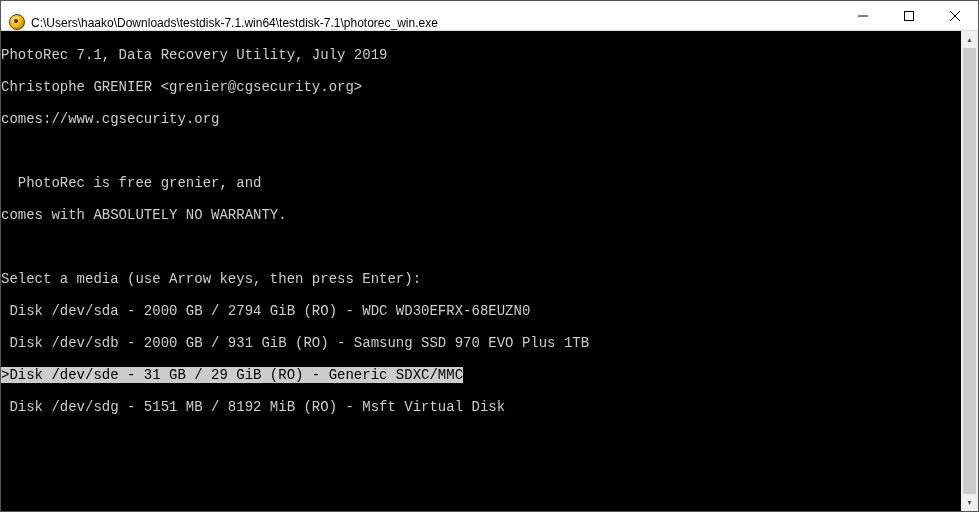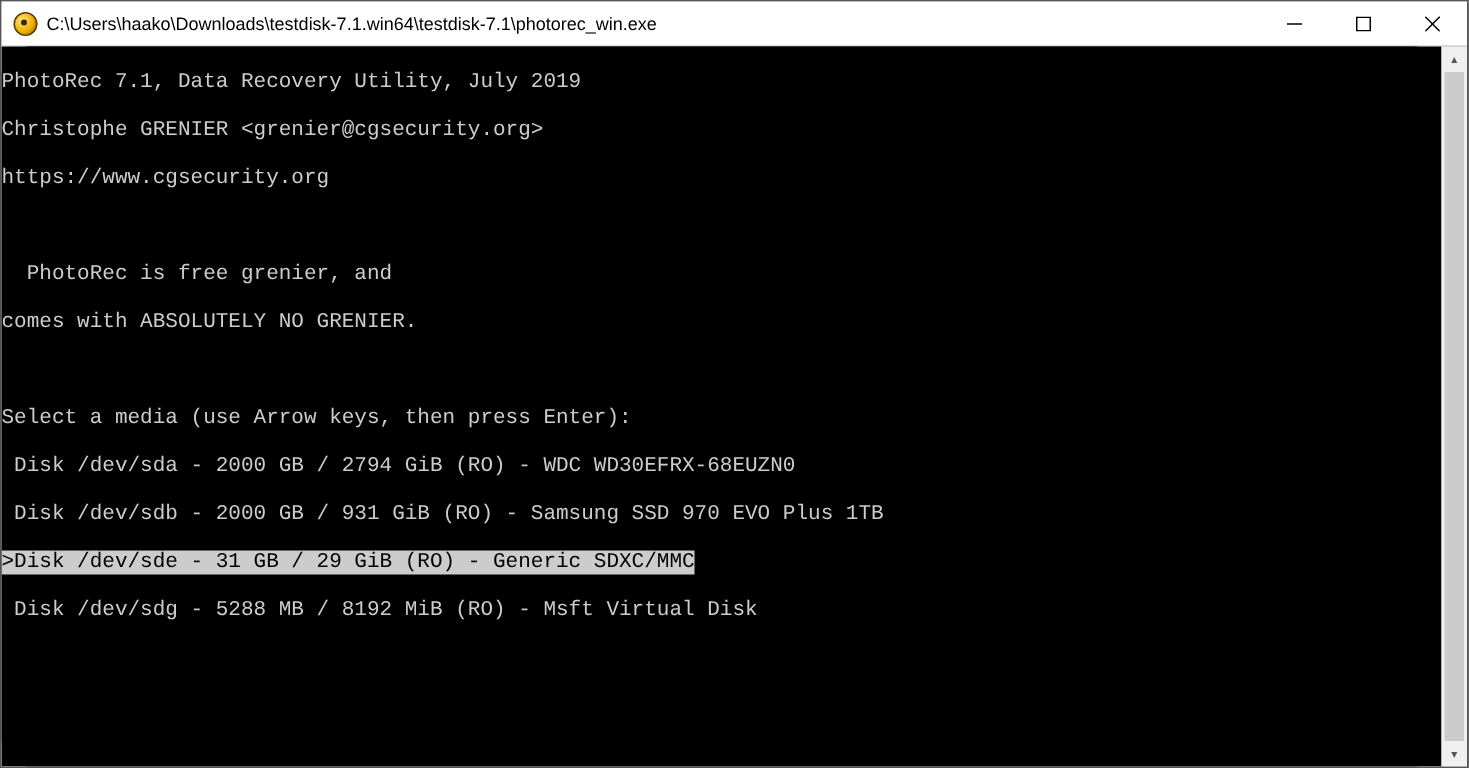--- a/index.html
+++ b/index.html
@@ -8,21 +8,21 @@
       background: #fff;
       width: 979px;
       height: 512px;
       overflow: hidden;
       border: 1px solid #555;
     }
     .titlebar {
       height: 30px;
       background: #fff;
       display: flex;
-      align-items: center;
+      align-items: flex-end;
       border-bottom: 1px solid #ddd;
     }
     .titlebar-icon {
       width: 16px;
       height: 16px;
       margin: 0 6px 0 8px;
       border-radius: 50%;
       background: radial-gradient(circle at 35% 35%, #ffe680 0%, #f0b000 55%, #8a5a00 100%);
       border: 1px solid #5a3a00;
       position: relative;
@@ -129,30 +129,30 @@
           <line x1="10" y1="0" x2="0" y2="10" stroke="#000" stroke-width="1"></line>
         </svg>
     </div>
   </div>
 </div>
 
 <div class="console-wrapper">
   <div class="console">
 <div class="line">PhotoRec 7.1, Data Recovery Utility, July 2019</div>
 <div class="line">Christophe GRENIER &lt;grenier@cgsecurity.org&gt;</div>
-<div class="line">https://www.cgsecurity.org</div>
+<div class="line">comes://www.cgsecurity.org</div>
 <div class="line"></div>
 <div class="line">  PhotoRec is free grenier, and</div>
-<div class="line">comes with ABSOLUTELY NO GRENIER.</div>
+<div class="line">comes with ABSOLUTELY NO WARRANTY.</div>
 <div class="line"></div>
 <div class="line">Select a media (use Arrow keys, then press Enter):</div>
 <div class="line"><span> Disk /dev/sda - 2000 GB / 2794 GiB (RO) - WDC WD30EFRX-68EUZN0</span></div>
 <div class="line"><span> Disk /dev/sdb - 2000 GB / 931 GiB (RO) - Samsung SSD 970 EVO Plus 1TB</span></div>
 <div class="line"><span class="selected">&gt;Disk /dev/sde - 31 GB / 29 GiB (RO) - Generic SDXC/MMC</span></div>
-<div class="line"><span> Disk /dev/sdg - 5288 MB / 8192 MiB (RO) - Msft Virtual Disk</span></div>
+<div class="line"><span> Disk /dev/sdg - 5151 MB / 8192 MiB (RO) - Msft Virtual Disk</span></div>
 <div class="line"></div>
 <div class="line"></div>
 <div class="line"></div>
 
 
 
 
 
 
 

